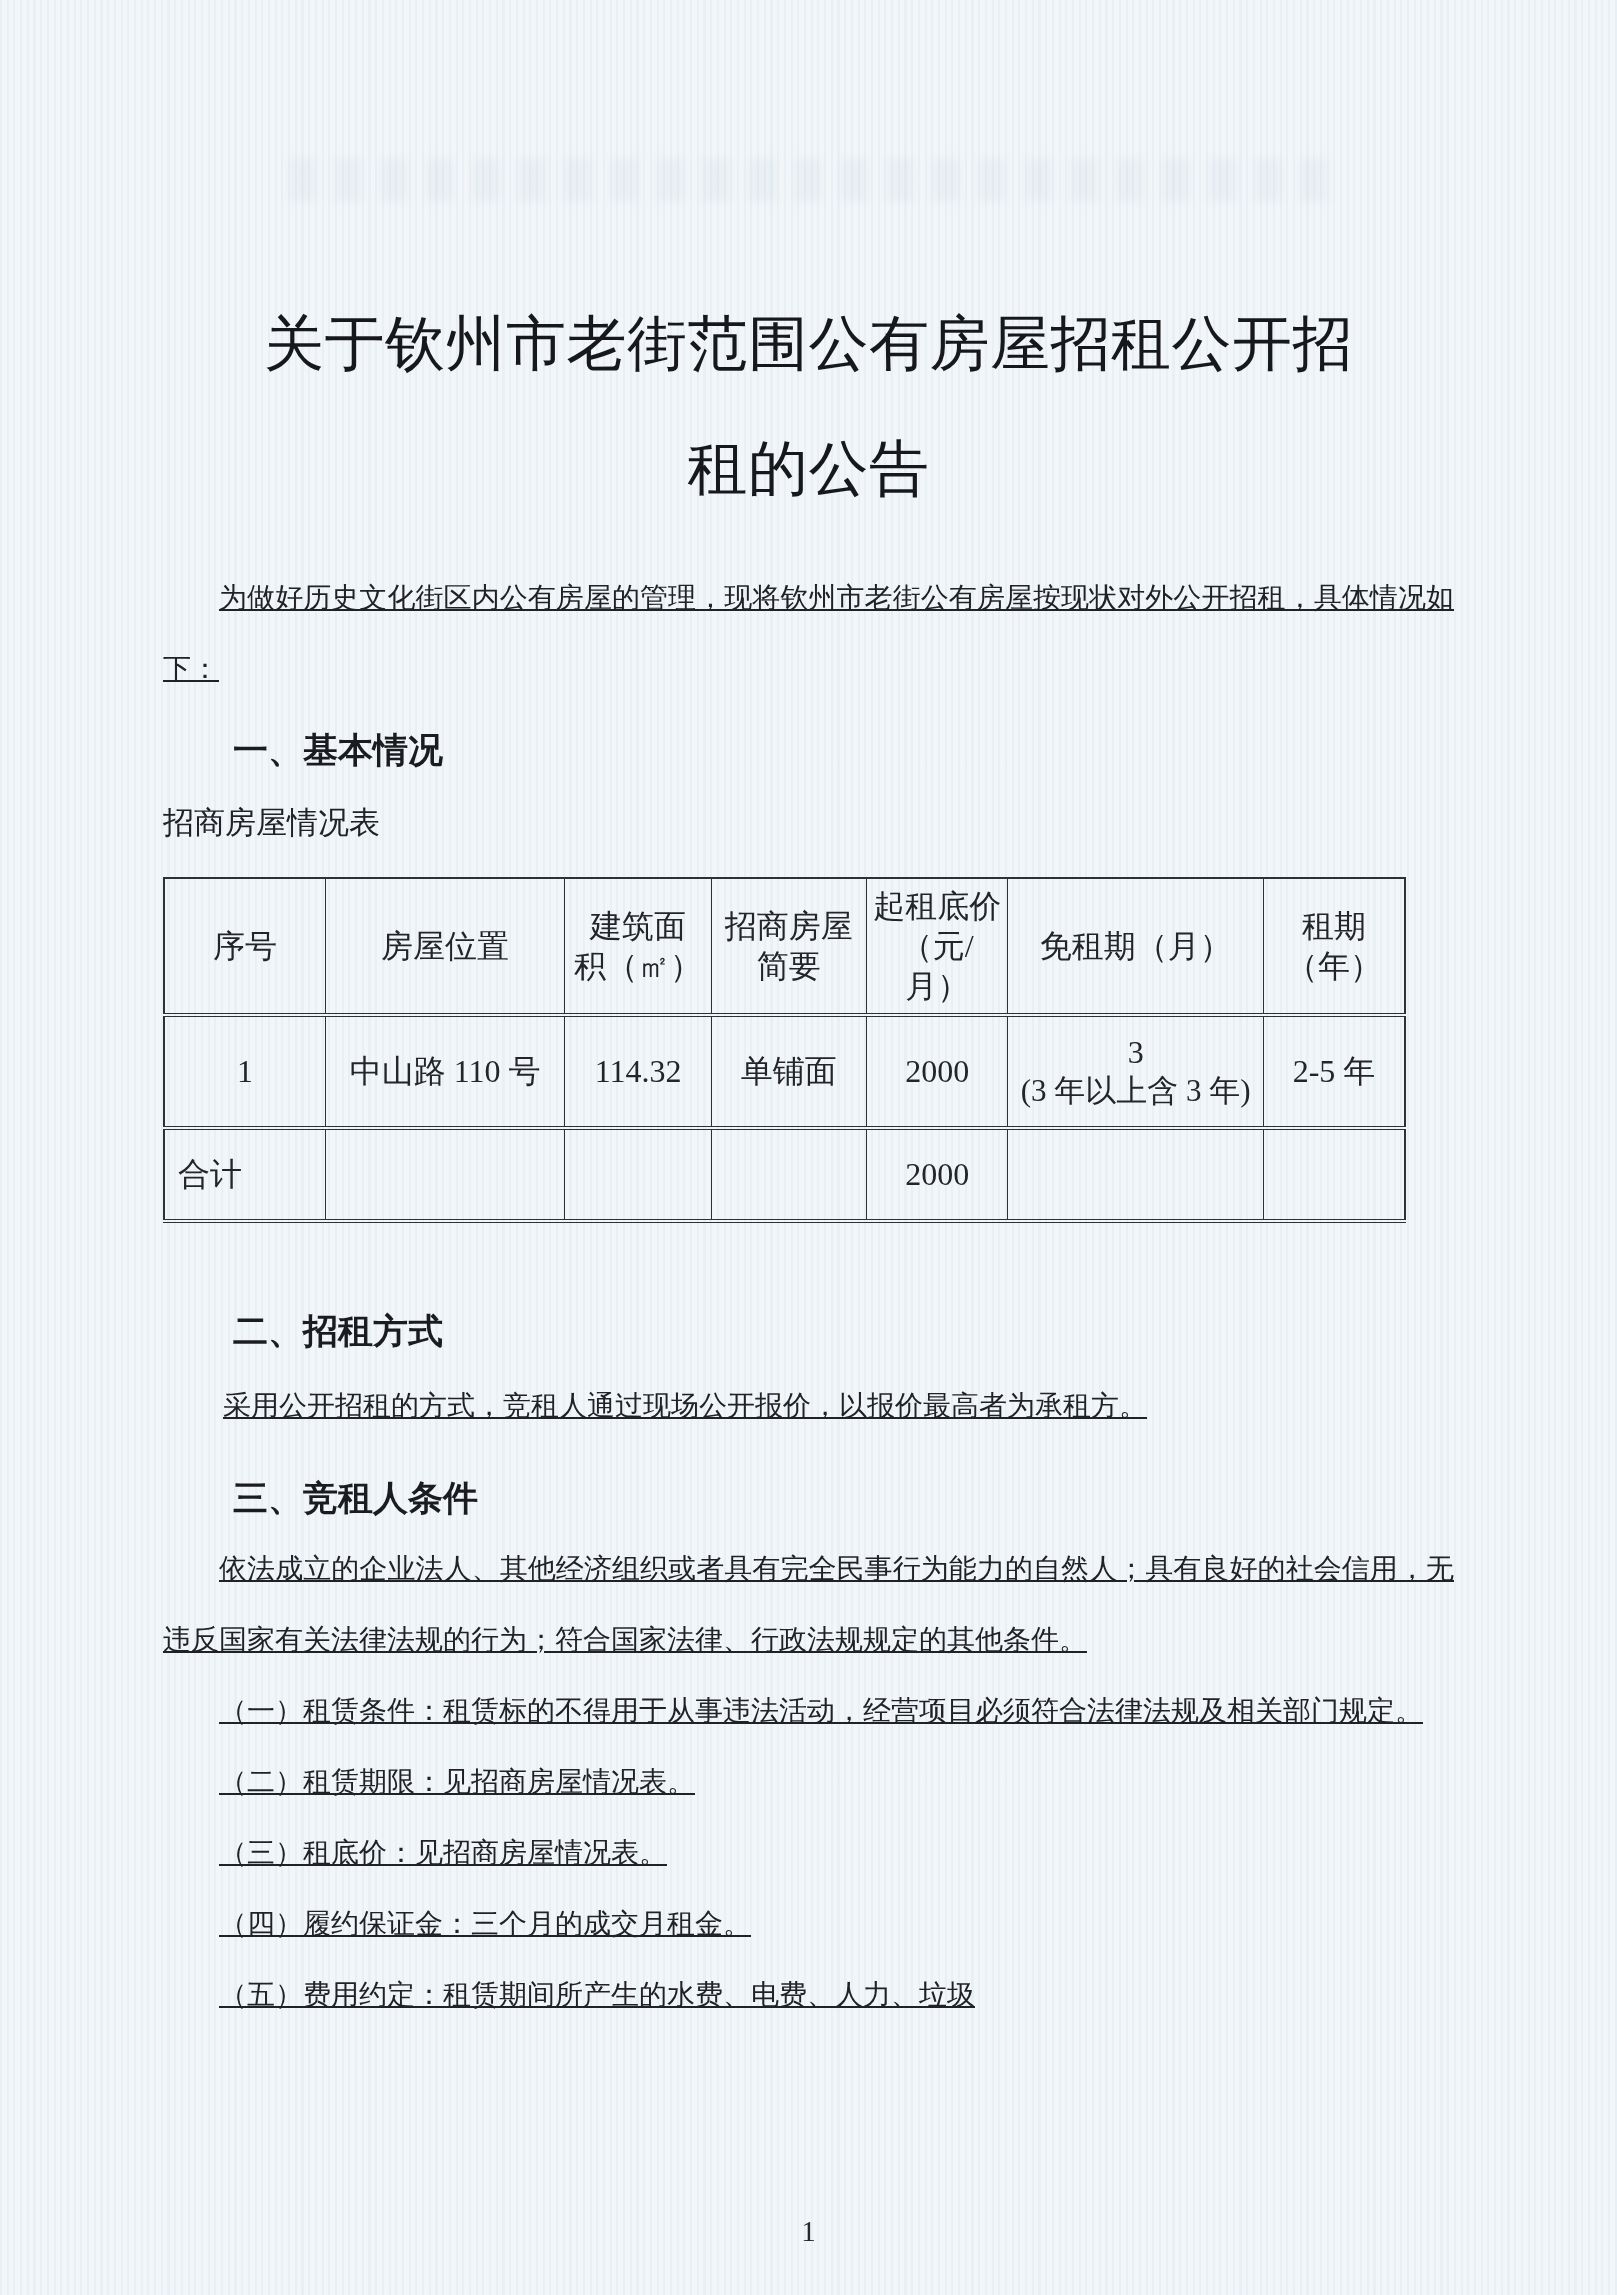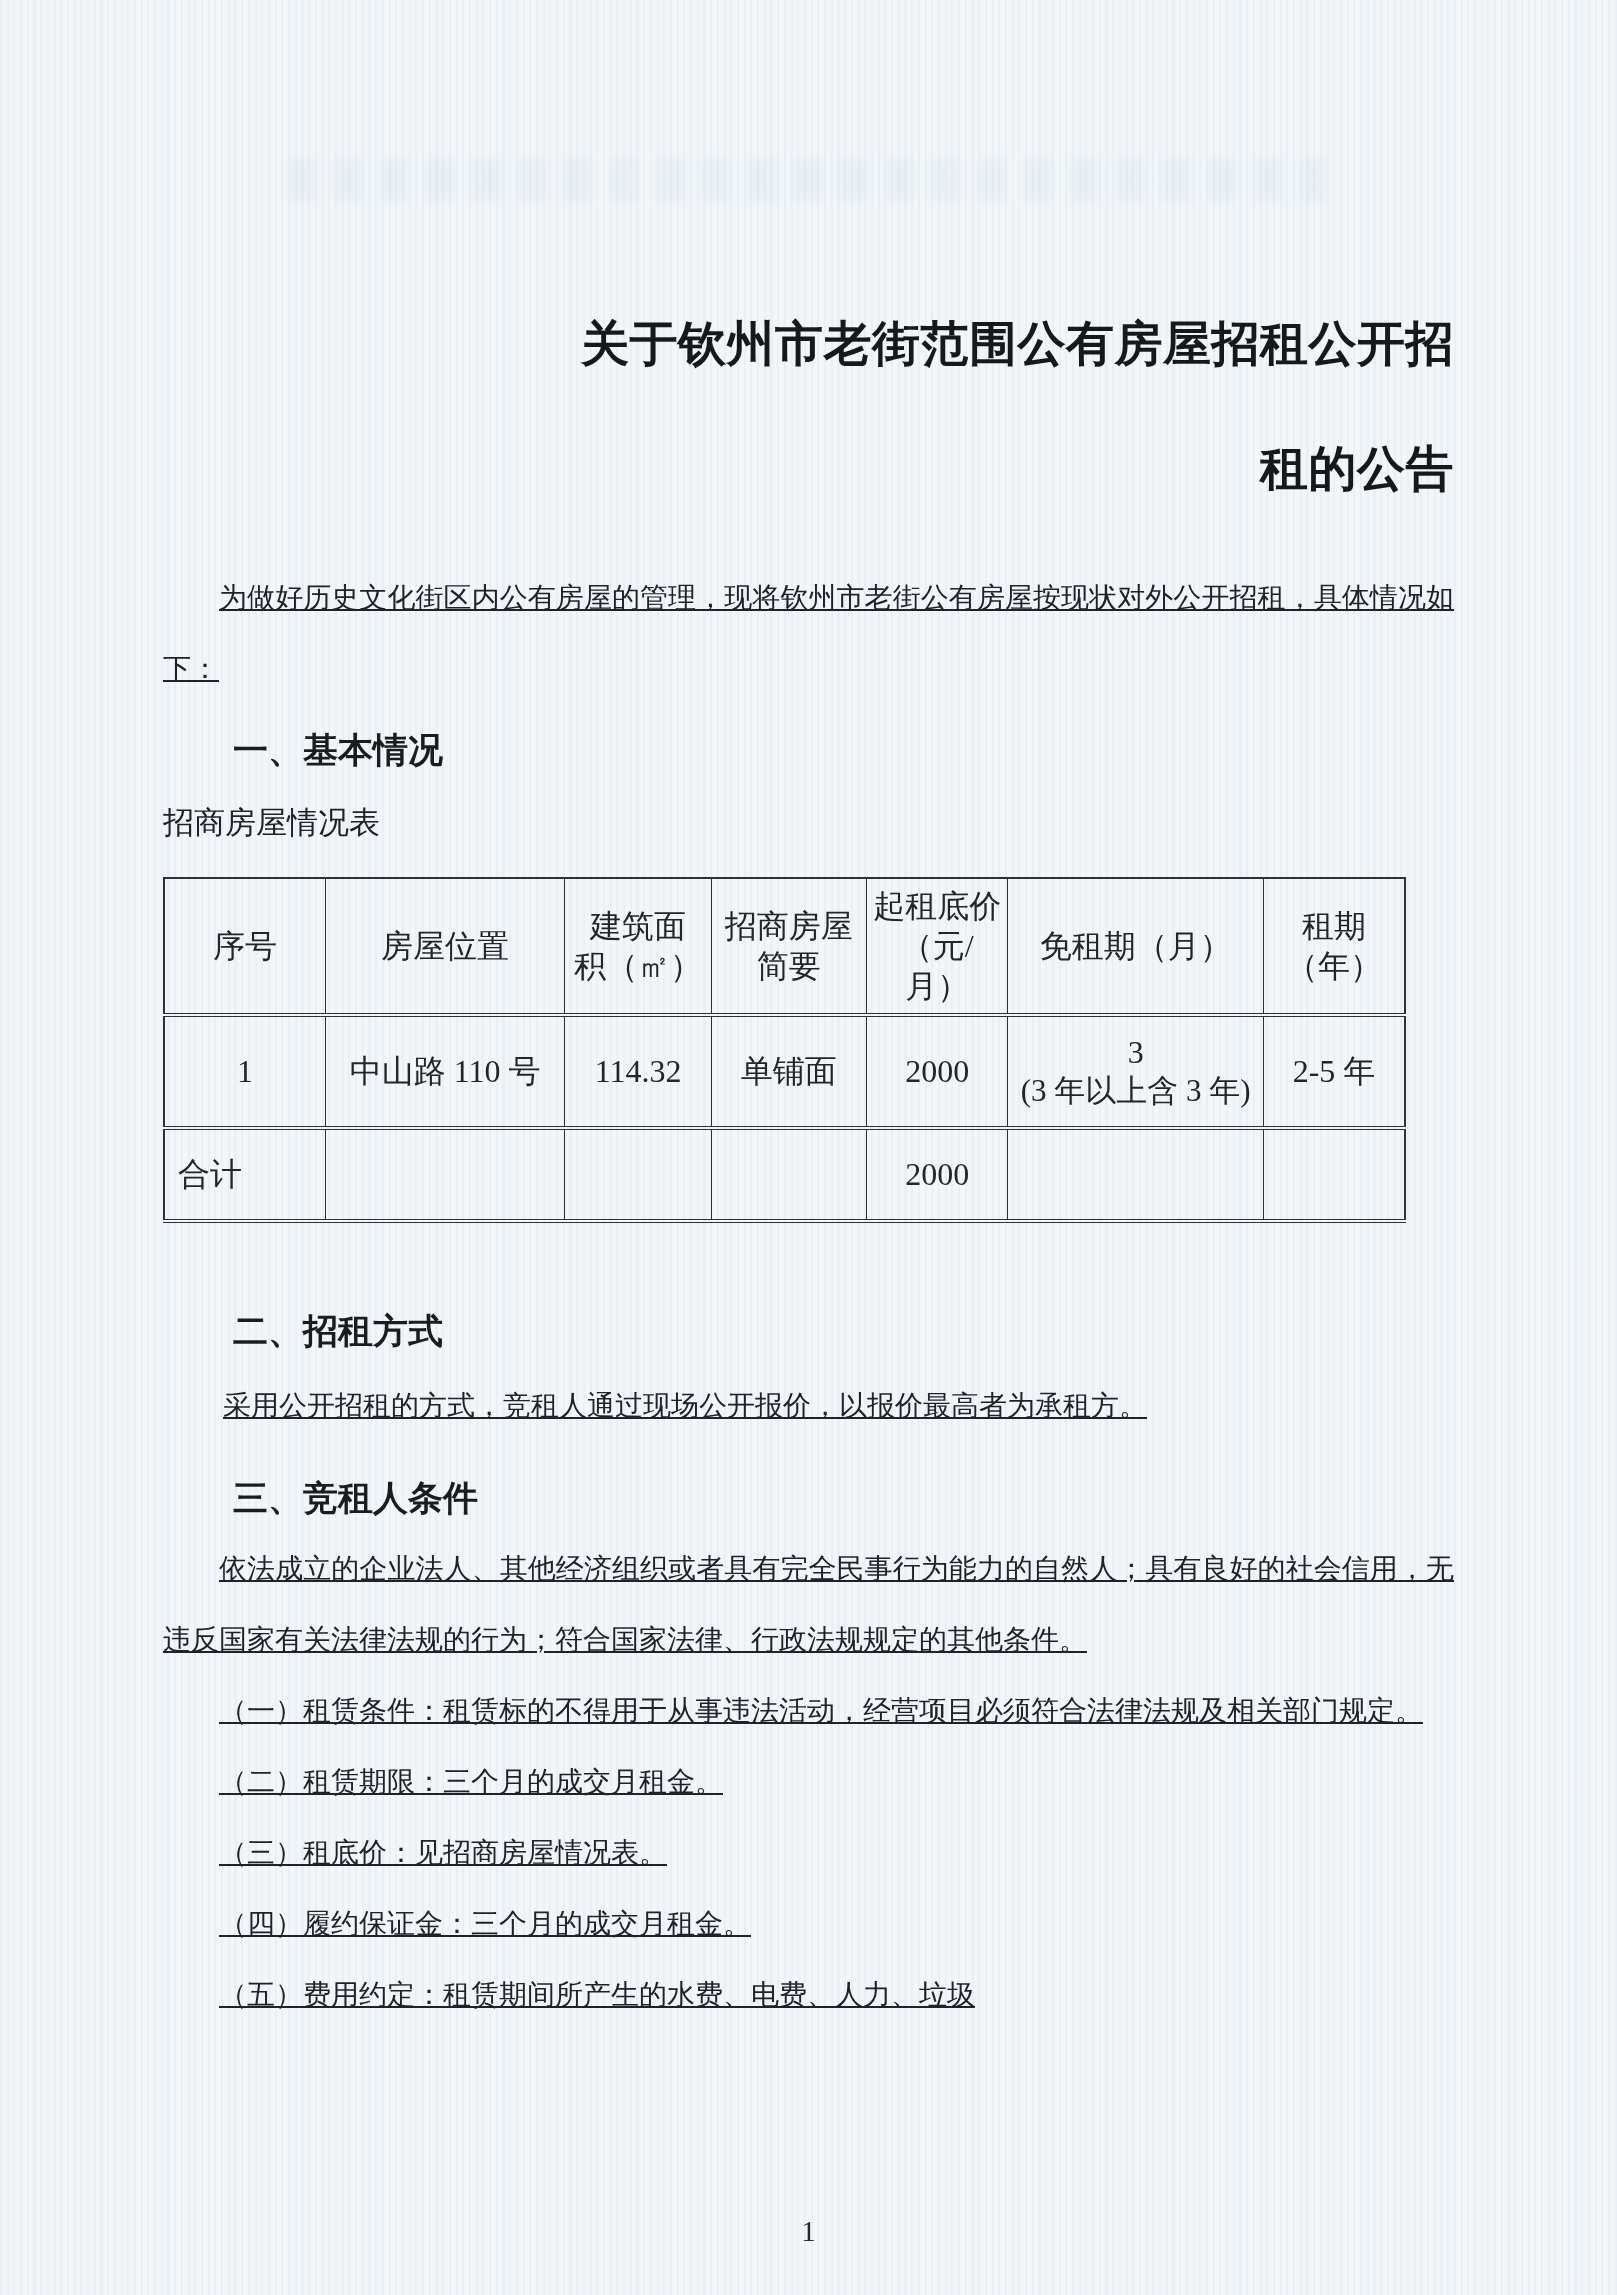--- a/index.html
+++ b/index.html
@@ -36,24 +36,24 @@
     opacity: 0.35;
   }
   .sheet {
     position: absolute;
     inset: 0;
     box-sizing: border-box;
     padding: 281px 163px 0 163px;
   }
   .doc-title {
     font-family: "Liberation Sans", sans-serif;
-    font-weight: 700;
-    font-size: 48px;
+    font-weight: 400;
+    font-size: 60px;
     line-height: 125px;
-    text-align: right;
+    text-align: center;
     color: #17181c;
     letter-spacing: 0.5px;
   }
   .body-text {
     font-size: 28px;
     line-height: 71px;
     text-align: justify;
     text-decoration: underline;
   }
   .intro {
@@ -228,21 +228,21 @@
     </tbody>
   </table>
 
   <div class="sec-heading mt-s2">二、招租方式</div>
   <p class="body-text para" style="margin:4px;">采用公开招租的方式，竞租人通过现场公开报价，以报价最高者为承租方。</p>
 
   <div class="sec-heading mt-s3">三、竞租人条件</div>
   <p class="body-text para" style="margin:0;">依法成立的企业法人、其他经济组织或者具有完全民事行为能力的自然人；具有良好的社会信用，无违反国家有关法律法规的行为；符合国家法律、行政法规规定的其他条件。</p>
 
   <p class="body-text para" style="margin:0;">（一）租赁条件：租赁标的不得用于从事违法活动，经营项目必须符合法律法规及相关部门规定。</p>
-  <p class="body-text para" style="margin:0;">（二）租赁期限：三个月的成交月租金。</p>
+  <p class="body-text para" style="margin:0;">（二）租赁期限：见招商房屋情况表。</p>
   <p class="body-text para" style="margin:0;">（三）租底价：见招商房屋情况表。</p>
   <p class="body-text para" style="margin:0;">（四）履约保证金：三个月的成交月租金。</p>
   <p class="body-text para" style="margin:0;">（五）费用约定：租赁期间所产生的水费、电费、人力、垃圾</p>
 
 </div>
 
 <div class="page-number">1</div>
 
 
 </body></html>

